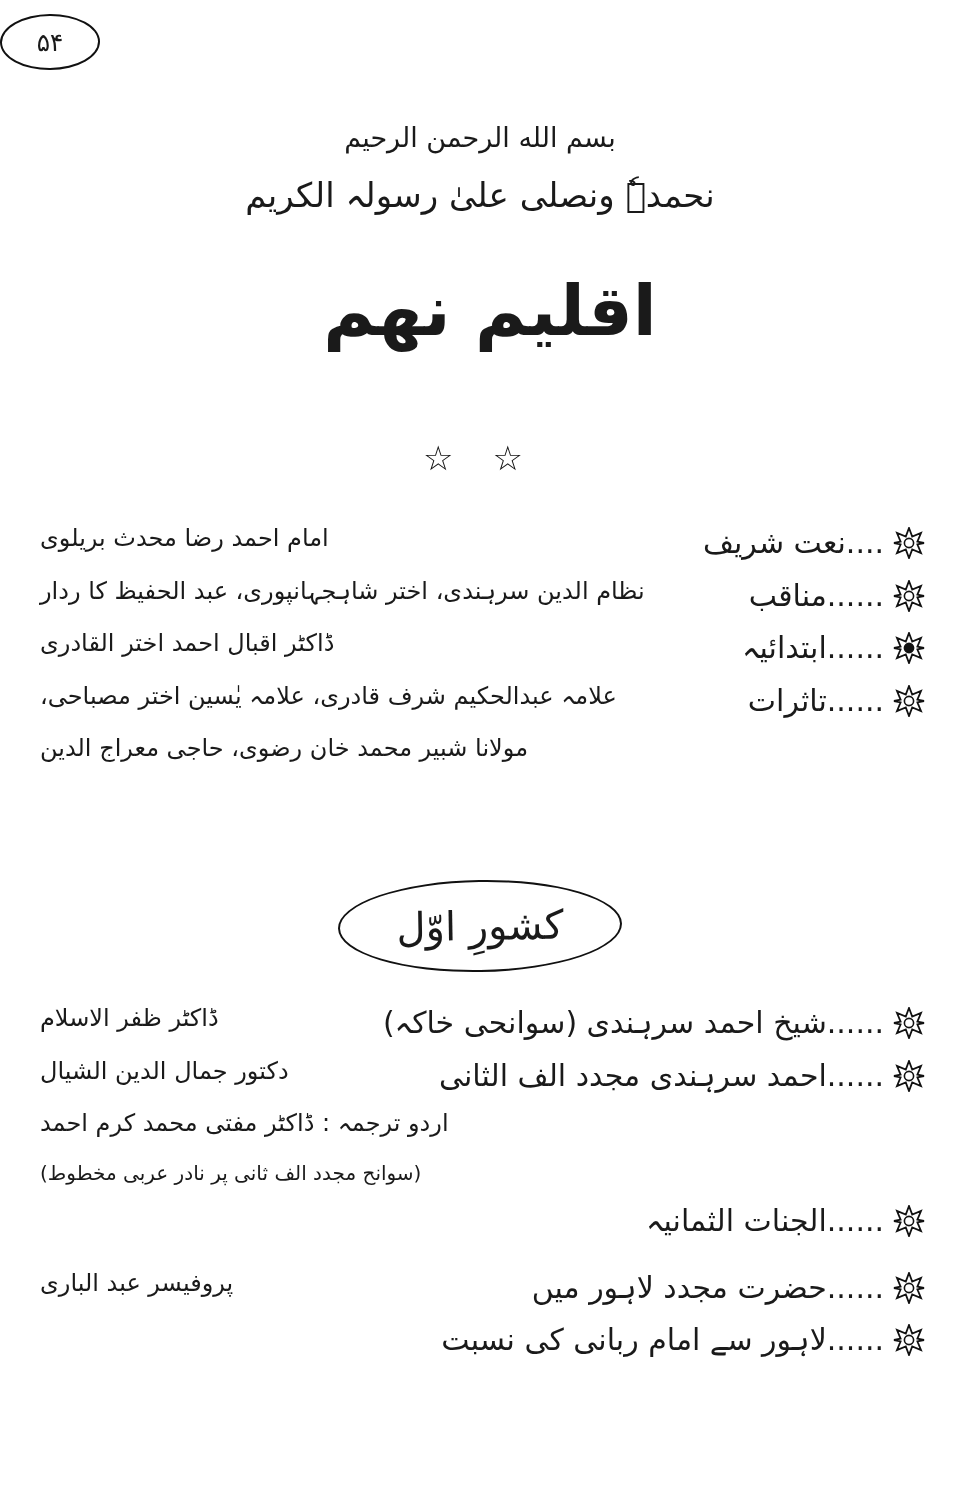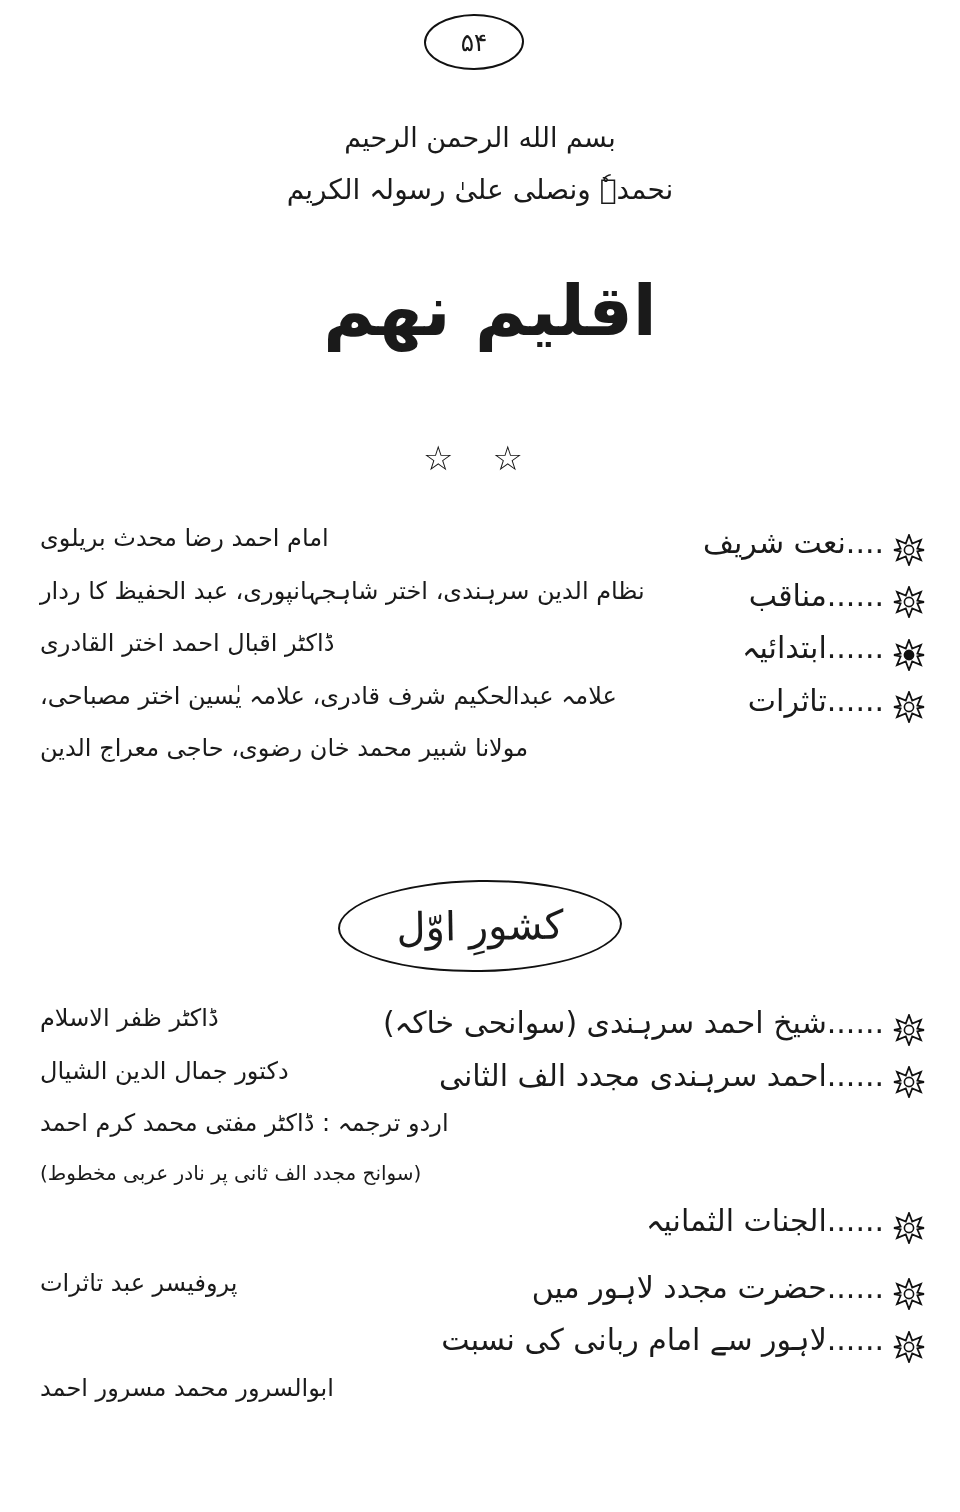--- a/index.html
+++ b/index.html
@@ -24,21 +24,21 @@
     padding: 0;
   }
 
   
   .page-number-wrap {
     position: absolute;
     top: 14px;
     left: 0;
     right: 12px;
     display: flex;
-    justify-content: center;
+    justify-content: flex-end;
   }
   .page-number {
     width: 96px;
     height: 52px;
     border: 2px solid #111;
     border-radius: 50%;
     display: flex;
     align-items: center;
     justify-content: center;
     font-size: 25px;
@@ -54,21 +54,21 @@
     left: 0;
     right: 0;
     text-align: center;
     line-height: 1.9;
   }
   .invocation .line1 {
     font-size: 27px;
     letter-spacing: 0.5px;
   }
   .invocation .line2 {
-    font-size: 28px;
+    font-size: 34px;
     letter-spacing: 0.5px;
   }
 
   
   .main-title {
     position: absolute;
     top: 268px;
     left: 0;
     right: 0;
     text-align: center;
@@ -103,21 +103,21 @@
   .toc-row {
     display: flex;
     flex-direction: row;
     align-items: flex-start;
     justify-content: flex-start;
     margin-bottom: 6px;
   }
   .toc-main {
     display: flex;
     flex-direction: row;
-    align-items: flex-end;
+    align-items: center;
     white-space: nowrap;
     flex: 0 0 auto;
   }
   .bullet {
     flex: 0 0 auto;
     width: 34px;
     height: 34px;
     margin-left: 8px;
     display: inline-flex;
     align-items: center;
@@ -312,34 +312,31 @@
     <div class="toc-row">
       <div class="toc-main">
         <span class="bullet">
           <svg width="32" height="32" viewBox="0 0 32 32">
             <polygon points="16,1 19.2,9.6 28,6 24.4,14.6 31,16 24.4,17.4 28,26 19.2,22.4 16,31 12.8,22.4 4,26 7.6,17.4 1,16 7.6,14.6 4,6 12.8,9.6" fill="none" stroke="#111" stroke-width="1.8"></polygon>
             <circle cx="16" cy="16" r="4.6" fill="none" stroke="#111" stroke-width="1.6"></circle>
           </svg>
         </span>
         <span class="entry-title">......حضرت مجدد لاہور میں</span>
       </div>
-      <div class="authors">پروفیسر عبد تاثرات</div>
+      <div class="authors">پروفیسر عبد الباری</div>
     </div>
 
     <div class="toc-row">
       <div class="toc-main">
         <span class="bullet">
           <svg width="32" height="32" viewBox="0 0 32 32">
             <polygon points="16,1 19.2,9.6 28,6 24.4,14.6 31,16 24.4,17.4 28,26 19.2,22.4 16,31 12.8,22.4 4,26 7.6,17.4 1,16 7.6,14.6 4,6 12.8,9.6" fill="none" stroke="#111" stroke-width="1.8"></polygon>
             <circle cx="16" cy="16" r="4.6" fill="none" stroke="#111" stroke-width="1.6"></circle>
           </svg>
         </span>
         <span class="entry-title">......لاہور سے امام ربانی کی نسبت</span>
       </div>
     </div>
 
-    <div class="toc-row">
-      <div class="authors" style="padding-right:0;">ابوالسرور محمد مسرور احمد</div>
-    </div>
 
   </div>
 
 </div>
 
 </body></html>

